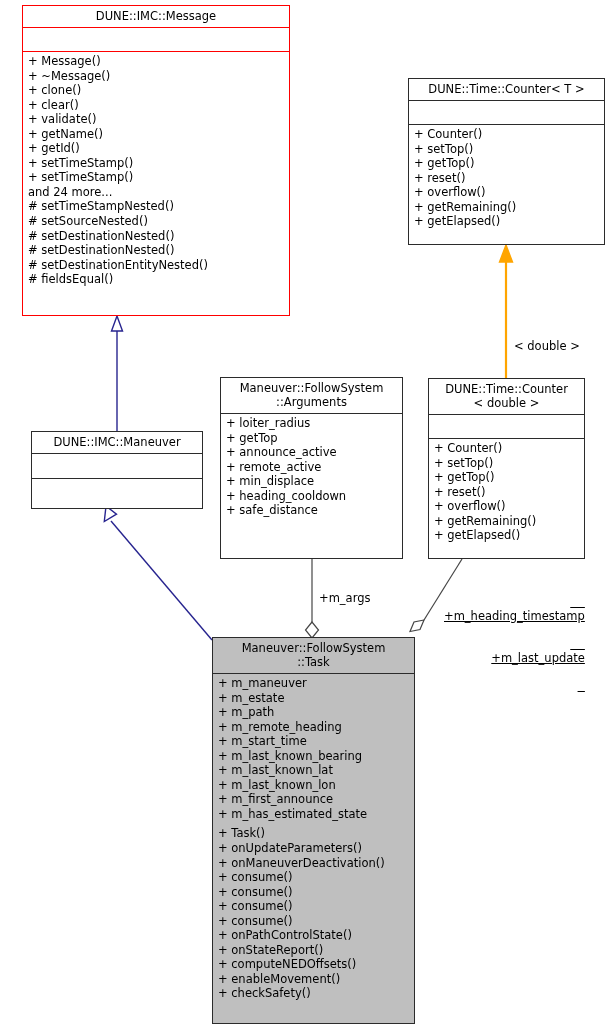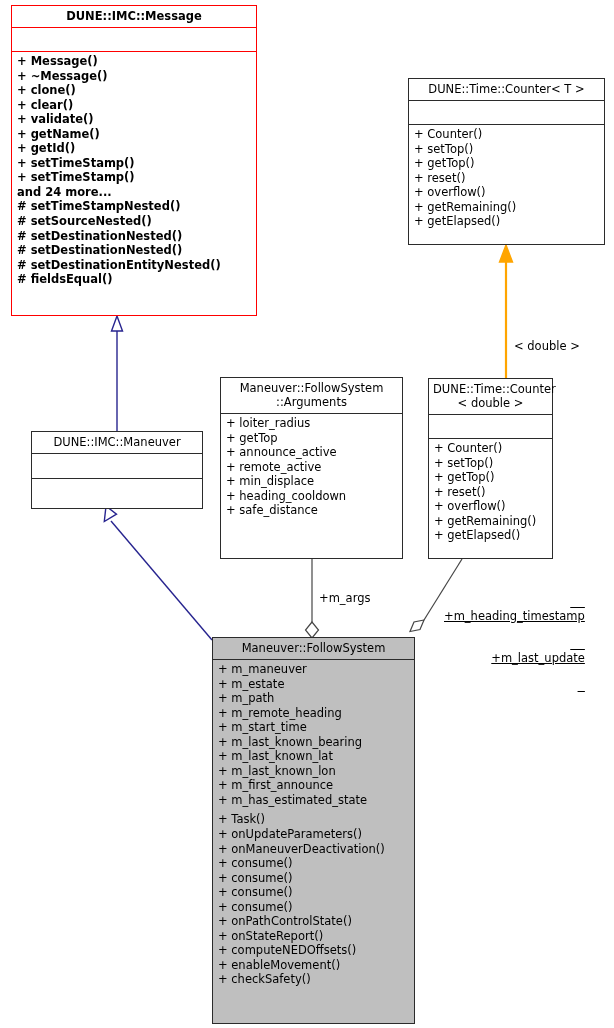--- a/index.html
+++ b/index.html
@@ -113,21 +113,21 @@
       <line x1="312" y1="559" x2="312" y2="622" stroke="#454545" stroke-width="1.2"></line>
       <polygon points="312,622 305.5,630 312,638 318.5,630" fill="#ffffff" stroke="#454545" stroke-width="1.2"></polygon>
     </g>
 
     <g>
       <line x1="462" y1="559" x2="424" y2="620" stroke="#454545" stroke-width="1.2"></line>
       <polygon points="424,620 414,622 410,631.5 420,629.5" fill="#ffffff" stroke="#454545" stroke-width="1.2"></polygon>
     </g>
   </svg>
 
-  <div class="uml-class red" style="left:11px; top:5px; width:246px; height:311px;font-weight:bold;">
+  <div class="uml-class red" style="left:22px; top:5px; width:268px; height:311px;">
     <div class="compartment title sep-below">
       <span class="title-line">DUNE::IMC::Message</span>
     </div>
     <div class="compartment empty sep-below"></div>
     <ul class="member-list">
       <li>+ Message()</li>
       <li>+ ~Message()</li>
       <li>+ clone()</li>
       <li>+ clear()</li>
       <li>+ validate()</li>
@@ -156,21 +156,21 @@
       <li>+ getTop()</li>
       <li>+ reset()</li>
       <li>+ overflow()</li>
       <li>+ getRemaining()</li>
       <li>+ getElapsed()</li>
     </ul>
   </div>
 
   <div class="edge-label" style="left:514px; top:339px;">&lt; double &gt;</div>
 
-  <div class="uml-class" style="left:428px; top:378px; width:125px; height:181px;">
+  <div class="uml-class" style="left:428px; top:378px; width:157px; height:181px;">
     <div class="compartment title sep-below">
       <span class="title-line">DUNE::Time::Counter</span>
       <span class="title-line">&lt; double &gt;</span>
     </div>
     <div class="compartment empty sep-below"></div>
     <ul class="member-list">
       <li>+ Counter()</li>
       <li>+ setTop()</li>
       <li>+ getTop()</li>
       <li>+ reset()</li>
@@ -208,20 +208,21 @@
       <li>+ safe_distance</li>
     </ul>
     <div class="compartment empty" style="height:28px;"></div>
   </div>
 
   <div class="edge-label" style="left:319px; top:591px;">+m_args</div>
 
   <div class="uml-class filled" style="left:212px; top:637px; width:203px; height:387px;">
     <div class="compartment title sep-below">
       <span class="title-line">Maneuver::FollowSystem</span>
+      <span class="title-line">::Task</span>
     </div>
     <ul class="member-list sep-below">
       <li>+ m_maneuver</li>
       <li>+ m_estate</li>
       <li>+ m_path</li>
       <li>+ m_remote_heading</li>
       <li>+ m_start_time</li>
       <li>+ m_last_known_bearing</li>
       <li>+ m_last_known_lat</li>
       <li>+ m_last_known_lon</li>

